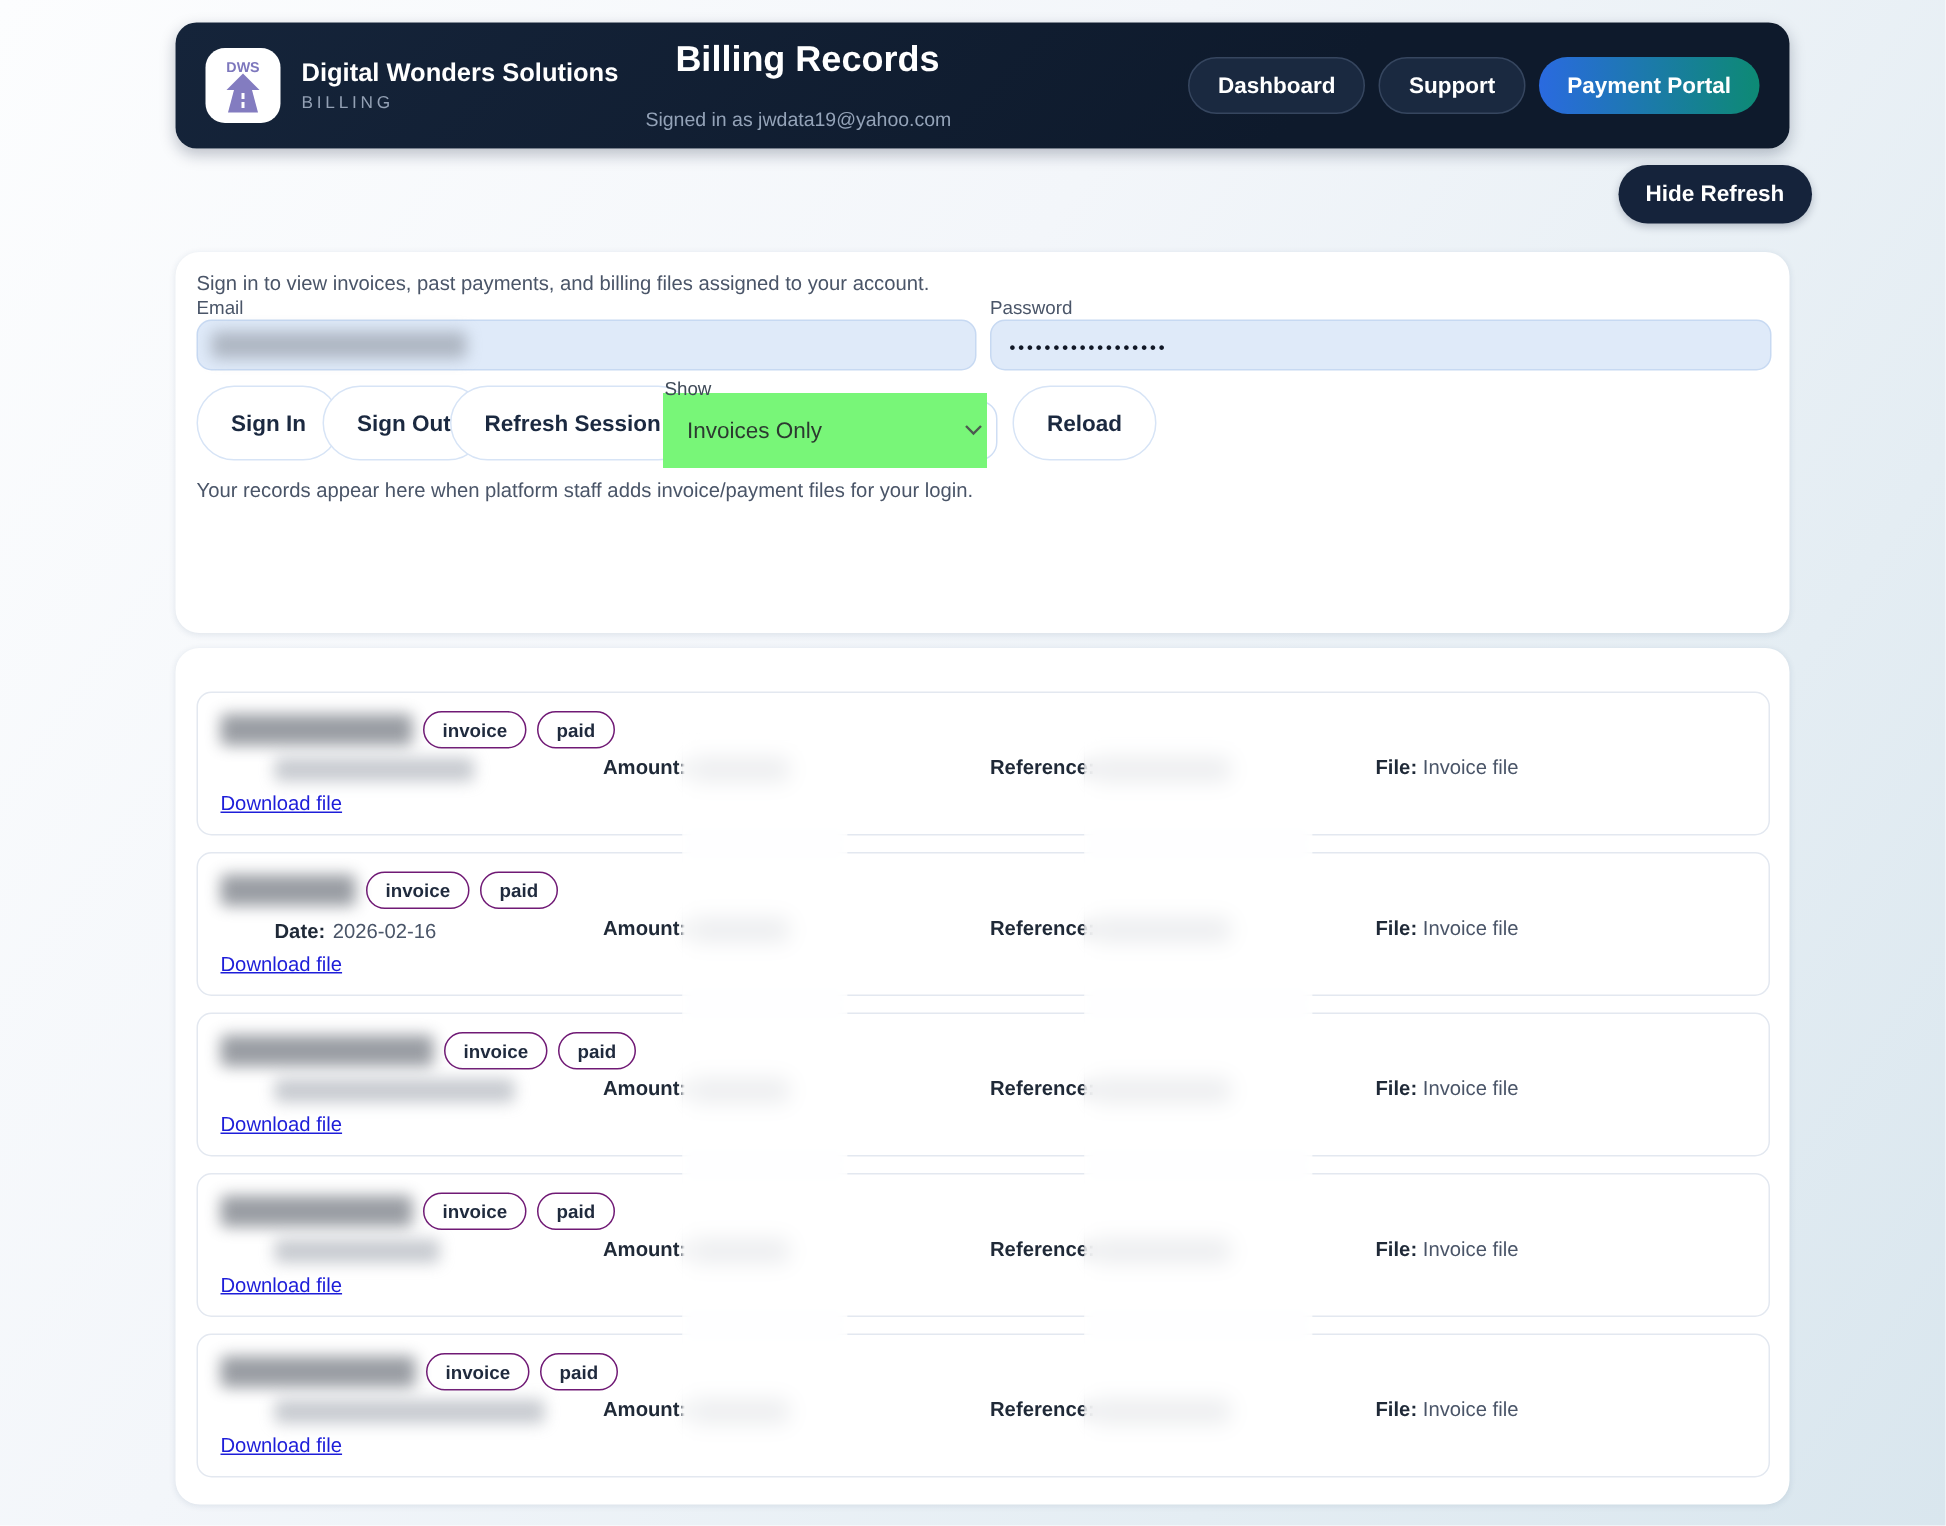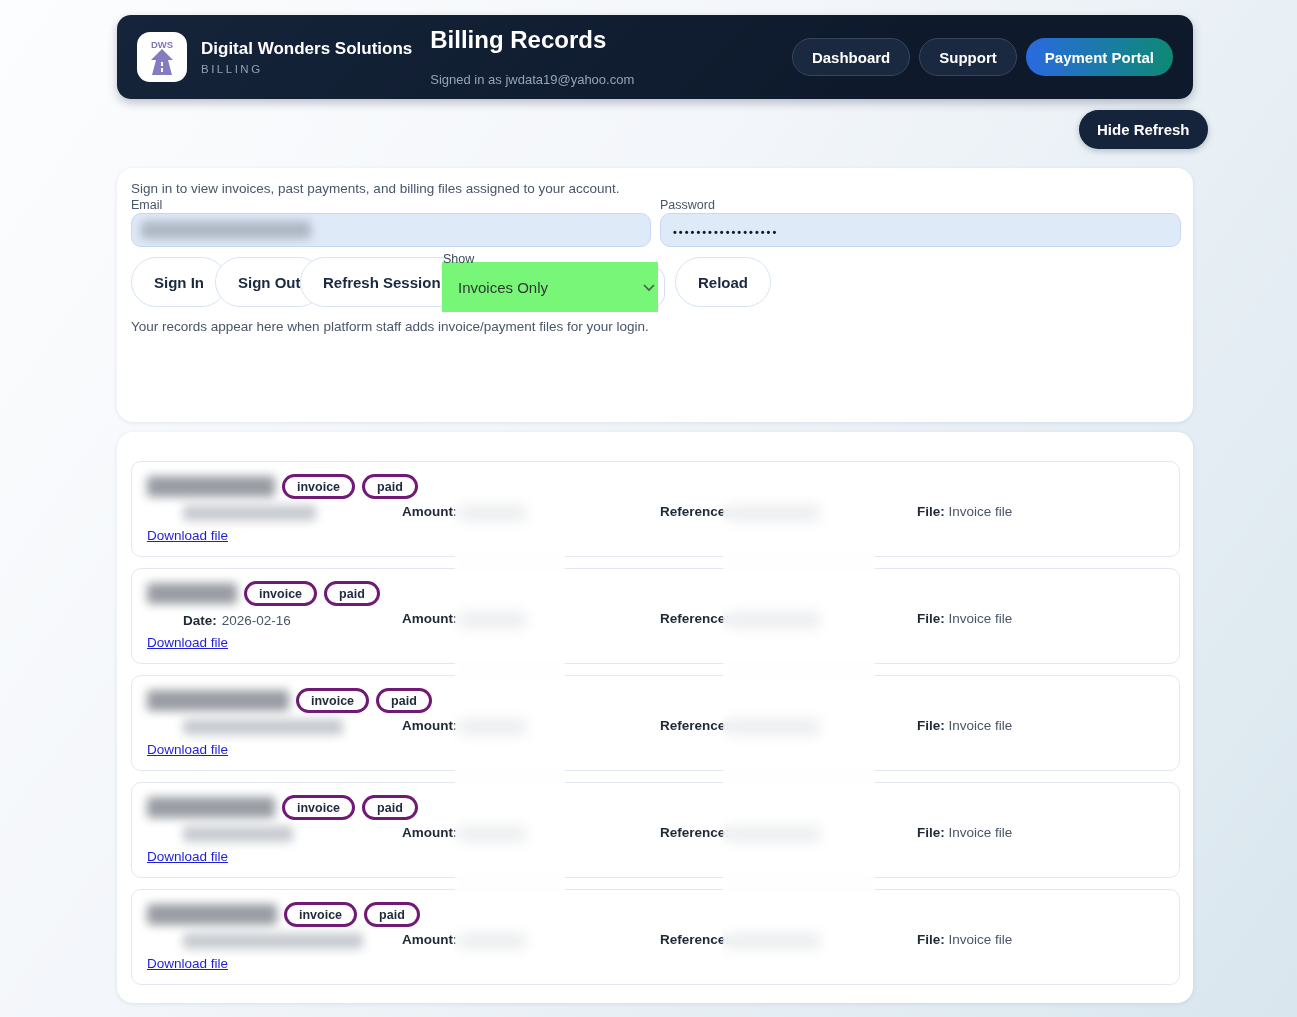--- a/index.html
+++ b/index.html
@@ -21,21 +21,21 @@
     box-shadow:0 4px 10px rgba(10,25,50,.25);
   }
   .logo {
     width:50px; height:50px; background:#ffffff; border-radius:13px;
     display:flex; align-items:center; justify-content:center; flex:0 0 auto;
   }
   .brand { margin-left:14px; }
   .brand-name { color:#ffffff; font-size:17px; font-weight:700; line-height:1.2; }
   .brand-div { color:#93a0b4; font-size:11.5px; letter-spacing:2.5px; margin-top:4px; }
   .pagehead { margin-left:18px; }
-  .page-title { color:#ffffff; font-size:24px; font-weight:700; line-height:1.1; }
+  .page-title { color:#ffffff; font-size:24px; font-weight:700; line-height:1.1;margin-left:20px; }
   .signed-in { color:#94a3b8; font-size:13px; margin-top:19px; }
   .topnav { margin-left:auto; display:flex; gap:9px; align-items:center; }
   .nav-pill {
     height:38px; padding:0 19px; border-radius:20px;
     background:#1a2940; border:1px solid #36465f;
     color:#ffffff; font-size:15px; font-weight:700;
     display:flex; align-items:center; cursor:pointer;
   }
   .nav-pill.accent {
     background:linear-gradient(90deg,#2a6ae0 0%,#0d8a74 100%);
@@ -114,21 +114,21 @@
     position:absolute; left:14px; width:1049px; height:96px;
     background:#ffffff; border:1px solid #e3e8f0; border-radius:10px;
   }
   .card-1 { top:29px; }  .card-2 { top:136px; } .card-3 { top:243px; }
   .card-4 { top:350px; } .card-5 { top:457px; }
 
   .title-row { position:absolute; left:15px; top:12px; height:25px; display:flex; align-items:center; gap:7px; }
   .title-redact { position:static; height:21px; background:#5b616b; border-radius:3px; filter:blur(5px); opacity:.62; }
   .badge {
     height:25px; padding:0 12px; border-radius:13px;
-    background:#ffffff; border:3px solid #701a75;
+    background:#ffffff; border:1px solid #701a75;
     display:flex; align-items:center;
     font-size:12.5px; font-weight:700; color:#1f2a3d;
   }
   .date-row { position:absolute; left:15px; top:42px; height:18px; font-size:13.5px; color:#4a5568; display:flex; align-items:center;padding-left:36px; }
   .date-row b { color:#1f2937; margin-right:5px; }
   .date-redact { position:static; height:16px; background:#9aa0aa; border-radius:3px; filter:blur(5px); opacity:.55; }
   .download-link { position:absolute; left:15px; top:66px; font-size:13.5px; color:#1e1ed9; text-decoration:underline; cursor:pointer; }
 
   .col-label { position:absolute; top:42px; font-size:13.5px; }
   .col-label b { color:#1f2937; }

